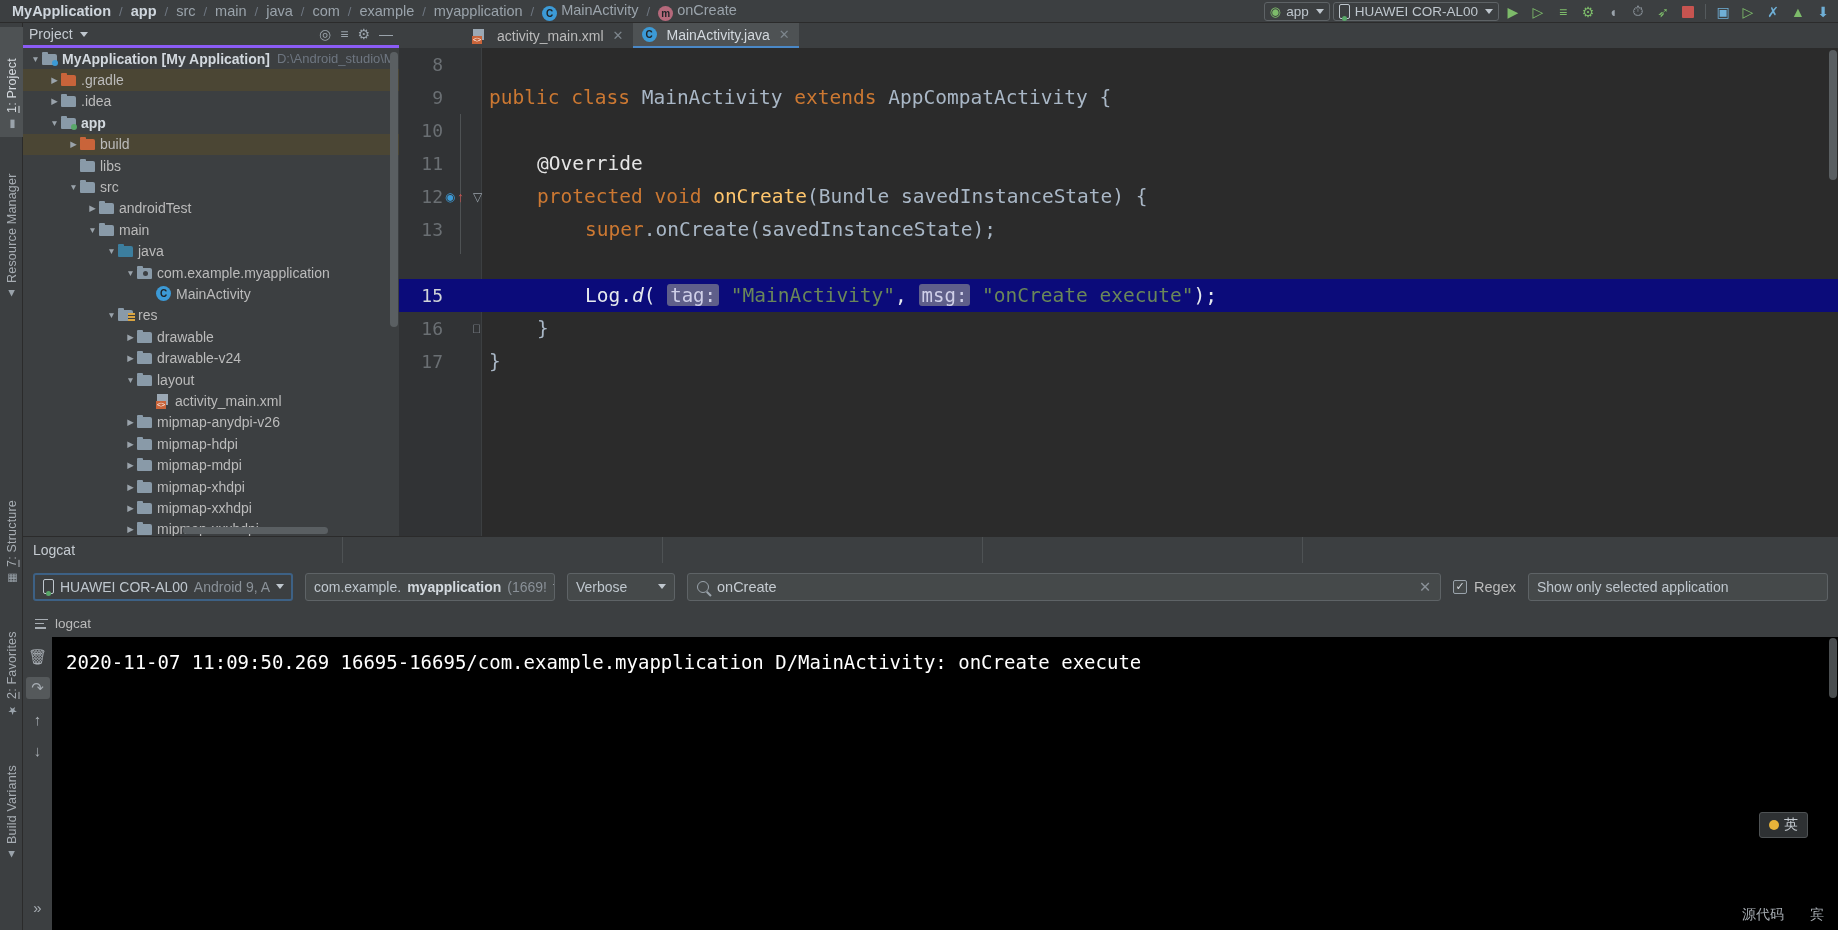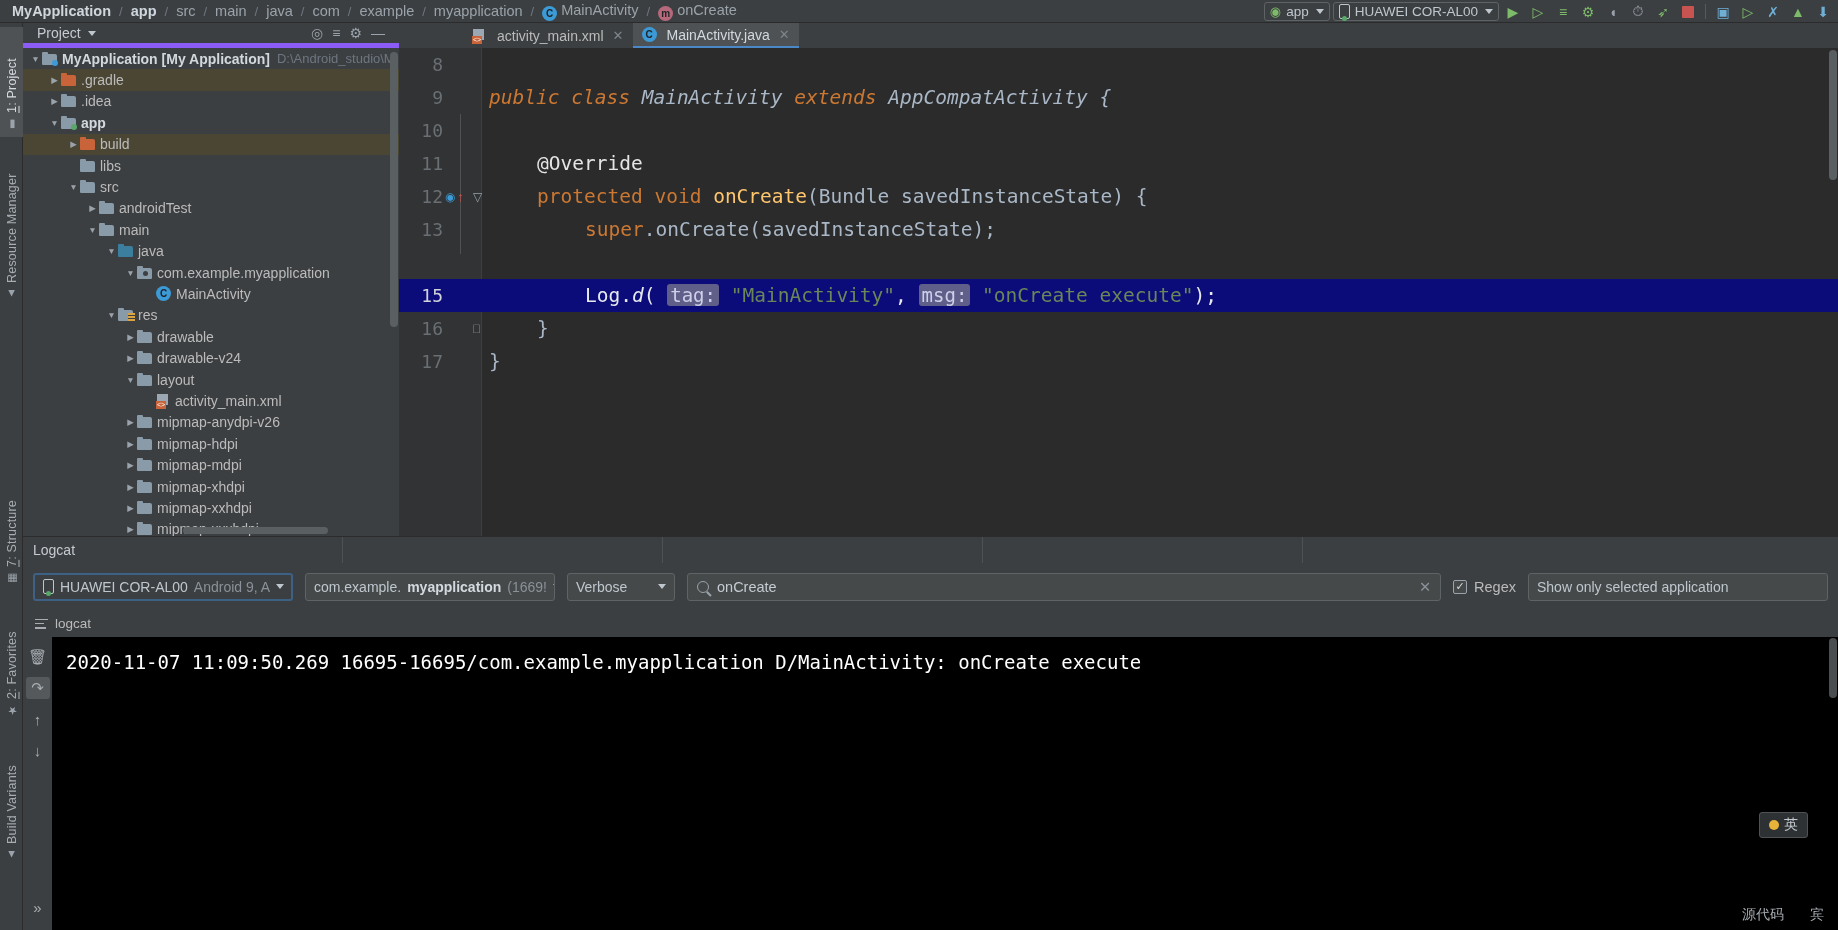--- a/index.html
+++ b/index.html
@@ -61,22 +61,22 @@
     display:flex; align-items:center; justify-content:flex-start;
     gap:5px; padding:6px 0; white-space:nowrap;
   }
   .vtab.active { background:#4E5254; color:#D6DBE0; }
   .vtab u { text-decoration:underline; }
   .vico { font-size:11px; color:#9AA3AB; }
 
   
   .proj-head {
     position:absolute; left:23px; top:23px; width:376px; height:25px;
-    background:#3C3F41; display:flex; align-items:center; padding:0 14px;
-    border-bottom:5px solid #8b5cf6;
+    background:#3C3F41; display:flex; align-items:center; padding:0 6px;
+    border-bottom:3px solid #8b5cf6;
   }
   .proj-head .title { font-size:14px; color:#C5CBD1; }
   .proj-head .ph-icons { margin-left:auto; display:flex; gap:9px; align-items:center; color:#9AA3AB; font-size:14px; }
 
   .tree {
     position:absolute; left:23px; top:48px; width:376px; height:488px;
     background:#3C3F41; overflow:hidden; font-size:14px;
   }
   .trow { height:21.4px; display:flex; align-items:center; white-space:nowrap; color:#BBBBBB; }
   .trow.excl { background:#4B4634; }
@@ -432,21 +432,21 @@
     <div class="gutter"></div>
     <div class="ed-vline"></div>
     <div class="ed-fold" style="top:66px;height:140px;"></div>
 
     <div class="cline" style="position:absolute;top:0;left:0;right:0;">
       <span class="lno">8</span>
     </div>
 
     <div class="cline" style="position:absolute;top:33px;left:0;right:0;">
       <span class="lno">9</span>
-      <span class="code" style="margin-left:90px;font-style:italic;"><span class="kw">public</span> <span class="kw">class</span> <span class="cls">MainActivity</span> <span class="kw">extends</span> <span class="cls">AppCompatActivity</span> {</span>
+      <span class="code" style="margin-left:90px;"><span class="kw">public</span> <span class="kw">class</span> <span class="cls">MainActivity</span> <span class="kw">extends</span> <span class="cls">AppCompatActivity</span> {</span>
     </div>
 
     <div class="cline" style="position:absolute;top:66px;left:0;right:0;">
       <span class="lno">10</span>
     </div>
 
     <div class="cline" style="position:absolute;top:99px;left:0;right:0;">
       <span class="lno">11</span>
       <span class="code" style="margin-left:138px;"><span class="ann">@Override</span></span>
     </div>

